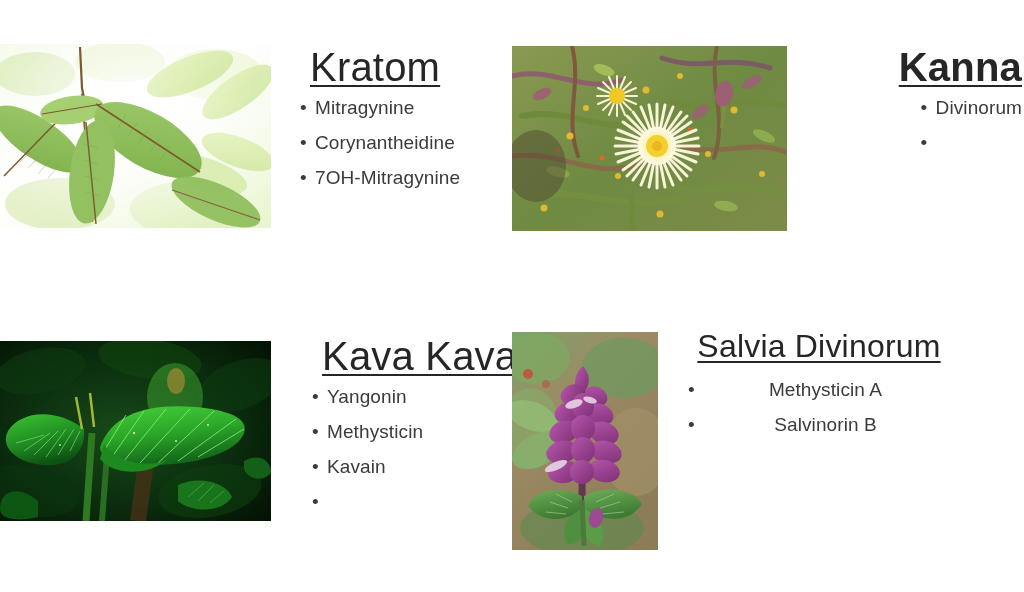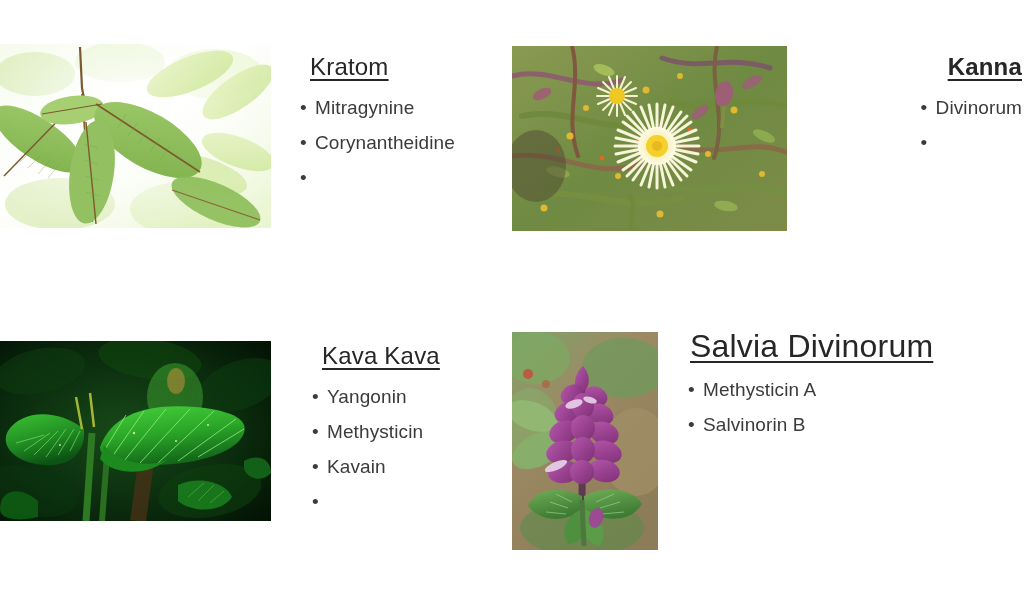--- a/index.html
+++ b/index.html
@@ -32,21 +32,21 @@
     height: 100%;
     display: block;
   }
 
   
   .txtblock {
     position: absolute;
   }
   .plant-title {
     font-family: "Liberation Sans", sans-serif;
-    font-size: 24px;
+    font-size: 40px;
     line-height: 34px;
     font-weight: 400;
     color: #262626;
     text-decoration: underline;
     text-underline-offset: 4px;
     text-decoration-thickness: 1.5px;
     letter-spacing: 0.2px;
     white-space: nowrap;
     margin: 0 0 6px 0;
     padding: 0;
@@ -163,21 +163,21 @@
         <path d="M84 100 L98 104 M84 116 L98 120 M85 132 L99 136 M86 148 L100 152"></path>
       </g>
     </svg>
   </div>
 
   <div class="txtblock" style="left:300px; top:50px; width:200px;">
     <div class="plant-title title-center-kratom">Kratom</div>
     <ul class="bullets">
       <li><span class="dot">•</span><span>Mitragynine</span></li>
       <li><span class="dot">•</span><span>Corynantheidine</span></li>
-      <li><span class="dot">•</span></li>
+      <li><span class="dot">•</span><span>7OH-Mitragynine</span></li>
     </ul>
   </div>
 
   <div class="photo" style="left:512px; top:46px; width:275px; height:185px;">
     <svg class="canvas" viewBox="0 0 275 185" preserveAspectRatio="none">
       <defs>
         <linearGradient id="knBg" x1="0" y1="0" x2="1" y2="1">
           <stop offset="0%" stop-color="#8a9a52"></stop>
           <stop offset="50%" stop-color="#6f8a42"></stop>
           <stop offset="100%" stop-color="#7d8c48"></stop>
@@ -465,21 +465,21 @@
           <path d="M60 170 L44 162 M56 176 L38 170 M54 182 L34 180"></path>
           <path d="M84 170 L102 162 M88 176 L108 170 M90 182 L112 180"></path>
         </g>
       </g>
 
       <ellipse cx="84" cy="186" rx="7" ry="10" transform="rotate(18 84 186)" fill="#9c4a92"></ellipse>
       <path d="M70 168 L72 214" stroke="#4c7a3c" stroke-width="5" fill="none"></path>
     </svg>
   </div>
 
-  <div class="txtblock" style="left:688px; top:328px; width:260px;">
+  <div class="txtblock" style="left:688px; top:328px; width:260px;text-align:center;">
     <div class="plant-title big title-center-salvia">Salvia Divinorum</div>
     <ul class="bullets" style="margin-top:8px;">
       <li><span class="dot">•</span><span>Methysticin A</span></li>
       <li><span class="dot">•</span><span>Salvinorin B</span></li>
     </ul>
   </div>
 
 </div>
 
 </body></html>

